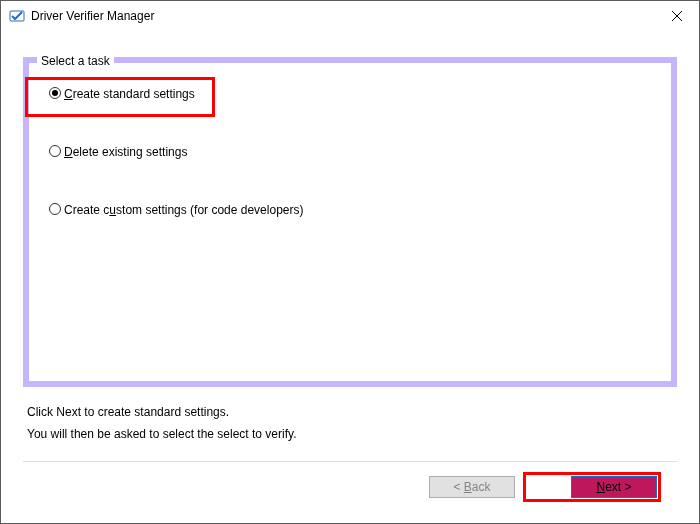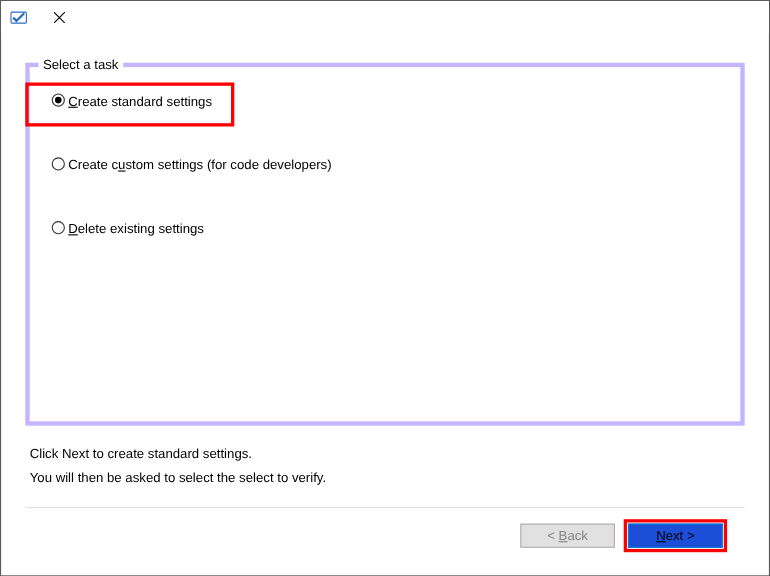--- a/index.html
+++ b/index.html
@@ -58,21 +58,21 @@
   
   .client {
     flex: 1;
     padding: 18px 22px 12px 22px;
     display: flex;
     flex-direction: column;
     box-sizing: border-box;
   }
   
   .groupbox {
-    border: 4px solid #c4b5fd;
+    border: 6px solid #c4b5fd;
     position: relative;
     flex: 1;
     padding: 18px 38px 20px 20px;
     margin-top: 8px;
   }
   .groupbox-legend {
     position: absolute;
     top: -9px;
     left: 8px;
     background: #ffffff;
@@ -157,22 +157,23 @@
     line-height: 20px;
     box-sizing: border-box;
     cursor: pointer;
     padding: 0;
   }
   .btn[disabled] {
     color: #848484;
     cursor: default;
   }
   .btn.primary {
-    background: #1d4ed8;
+    background: #be185d;
     border: 1px solid #0078d7;
+    margin-left: 44px;
   }
   .next-wrap {
     position: relative;
     padding: 4px;
   }
   .next-wrap .hl-next {
     position: absolute;
     inset: 0;
     border: 3px solid #ff0000;
     pointer-events: none;
@@ -183,20 +184,21 @@
 
 <div class="window">
 
   <div class="titlebar">
     <span class="app-icon">
       <svg viewBox="0 0 16 16" width="16" height="16">
         <rect x="1" y="3" width="14" height="10" rx="1" fill="#ffffff" stroke="#2a6ac3" stroke-width="1"></rect>
         <polyline points="3,8 6,11 13,4" fill="none" stroke="#2a6ac3" stroke-width="2"></polyline>
       </svg>
     </span>
+    <span class="title">Driver Verifier Manager</span>
     <div class="close-btn">
       <svg class="close-x" viewBox="0 0 10 10">
         <line x1="0" y1="0" x2="10" y2="10"></line>
         <line x1="10" y1="0" x2="0" y2="10"></line>
       </svg>
     </div>
   </div>
 
   <div class="client">
 
@@ -207,26 +209,26 @@
 
       <div class="options">
 
         <label class="option-row">
           <span class="radio checked"></span>
           <span class="option-label"><span></span><span class="u">C</span><span>reate standard settings</span></span>
         </label>
 
         <label class="option-row">
           <span class="radio"></span>
-          <span class="option-label"><span>Create c</span><span class="u">u</span><span>stom settings (for code developers)</span></span>
+          <span class="option-label"><span></span><span class="u">D</span><span>elete existing settings</span></span>
         </label>
 
         <label class="option-row">
           <span class="radio"></span>
-          <span class="option-label"><span></span><span class="u">D</span><span>elete existing settings</span></span>
+          <span class="option-label"><span>Create c</span><span class="u">u</span><span>stom settings (for code developers)</span></span>
         </label>
 
 
 
       </div>
     </div>
 
     <div class="desc">
       <div>Click Next to create standard settings.</div>
       <div>You will then be asked to select the select to verify.</div>

